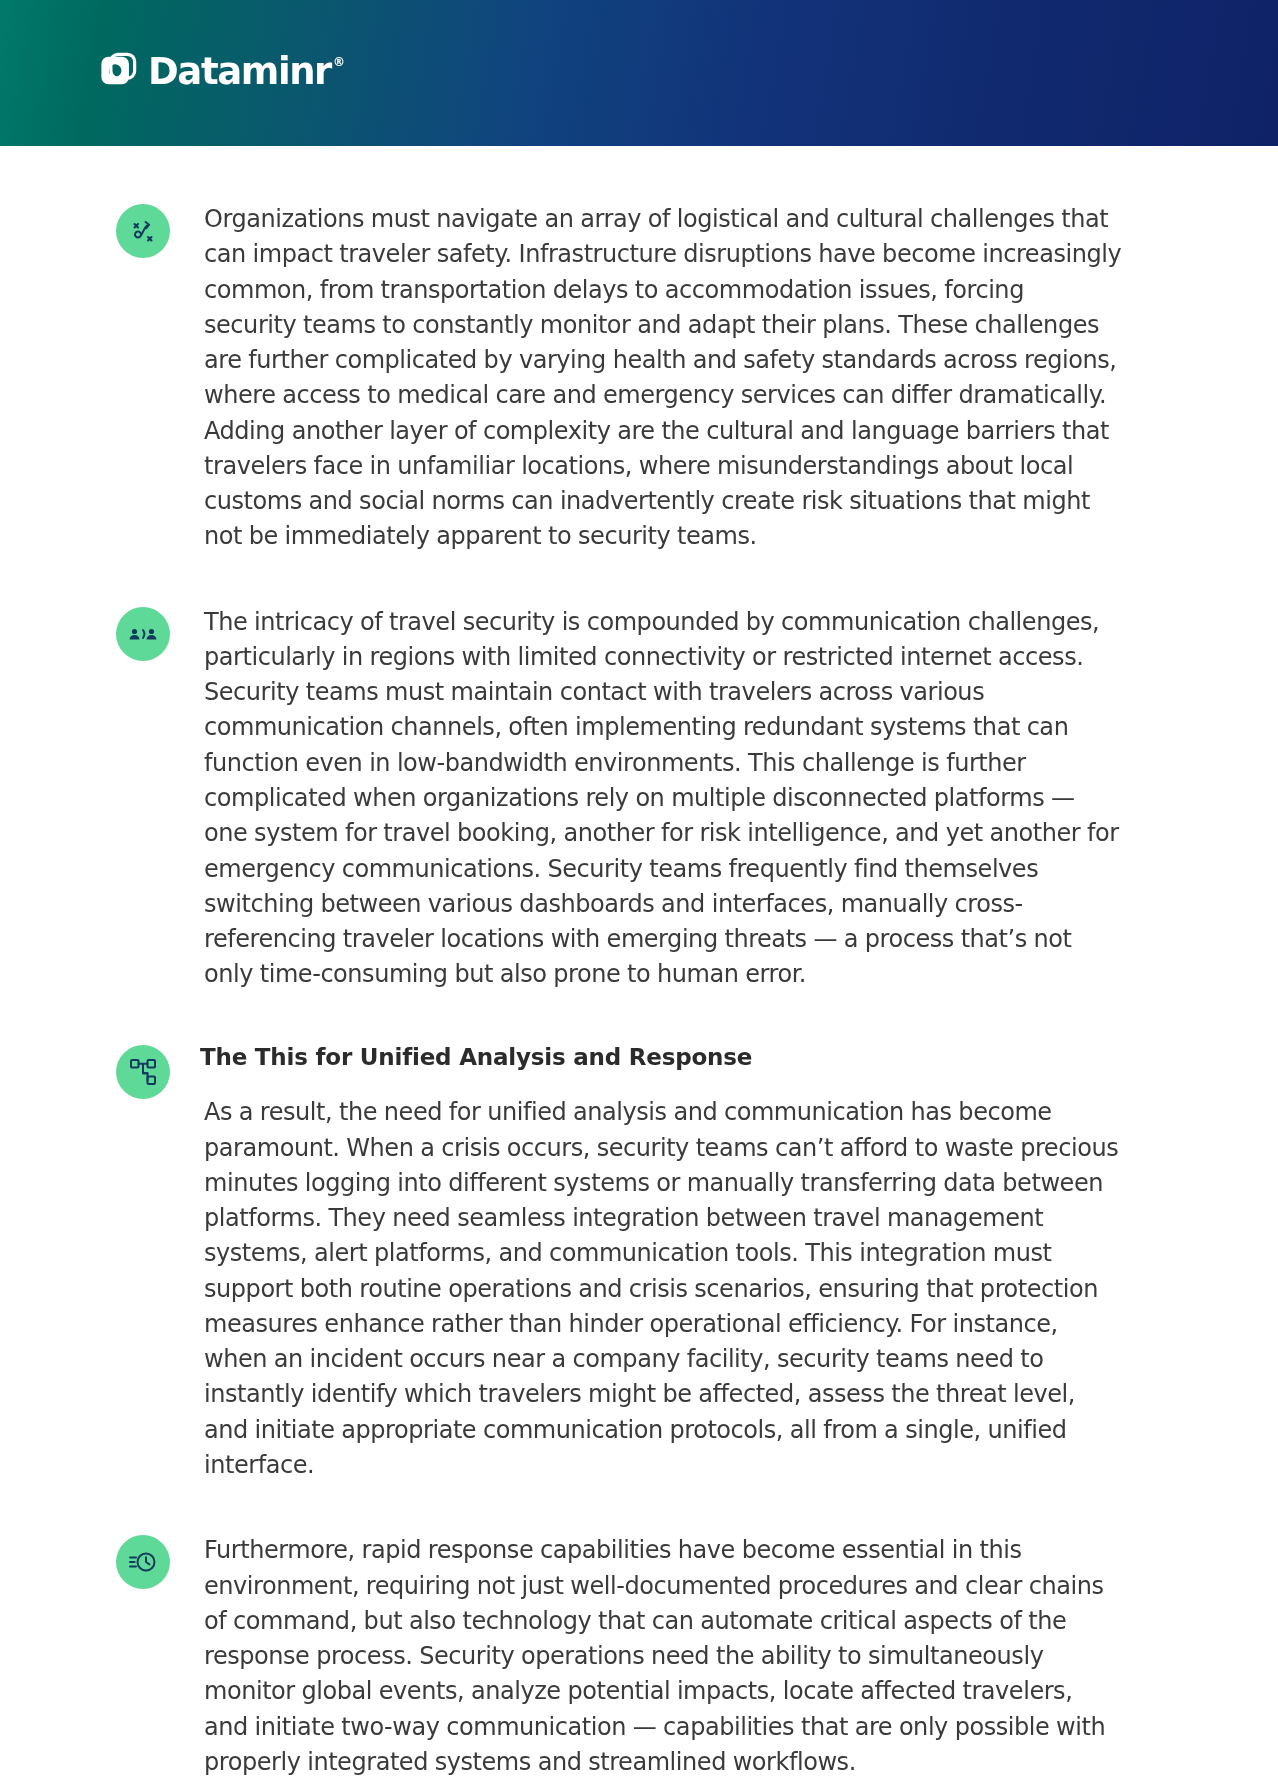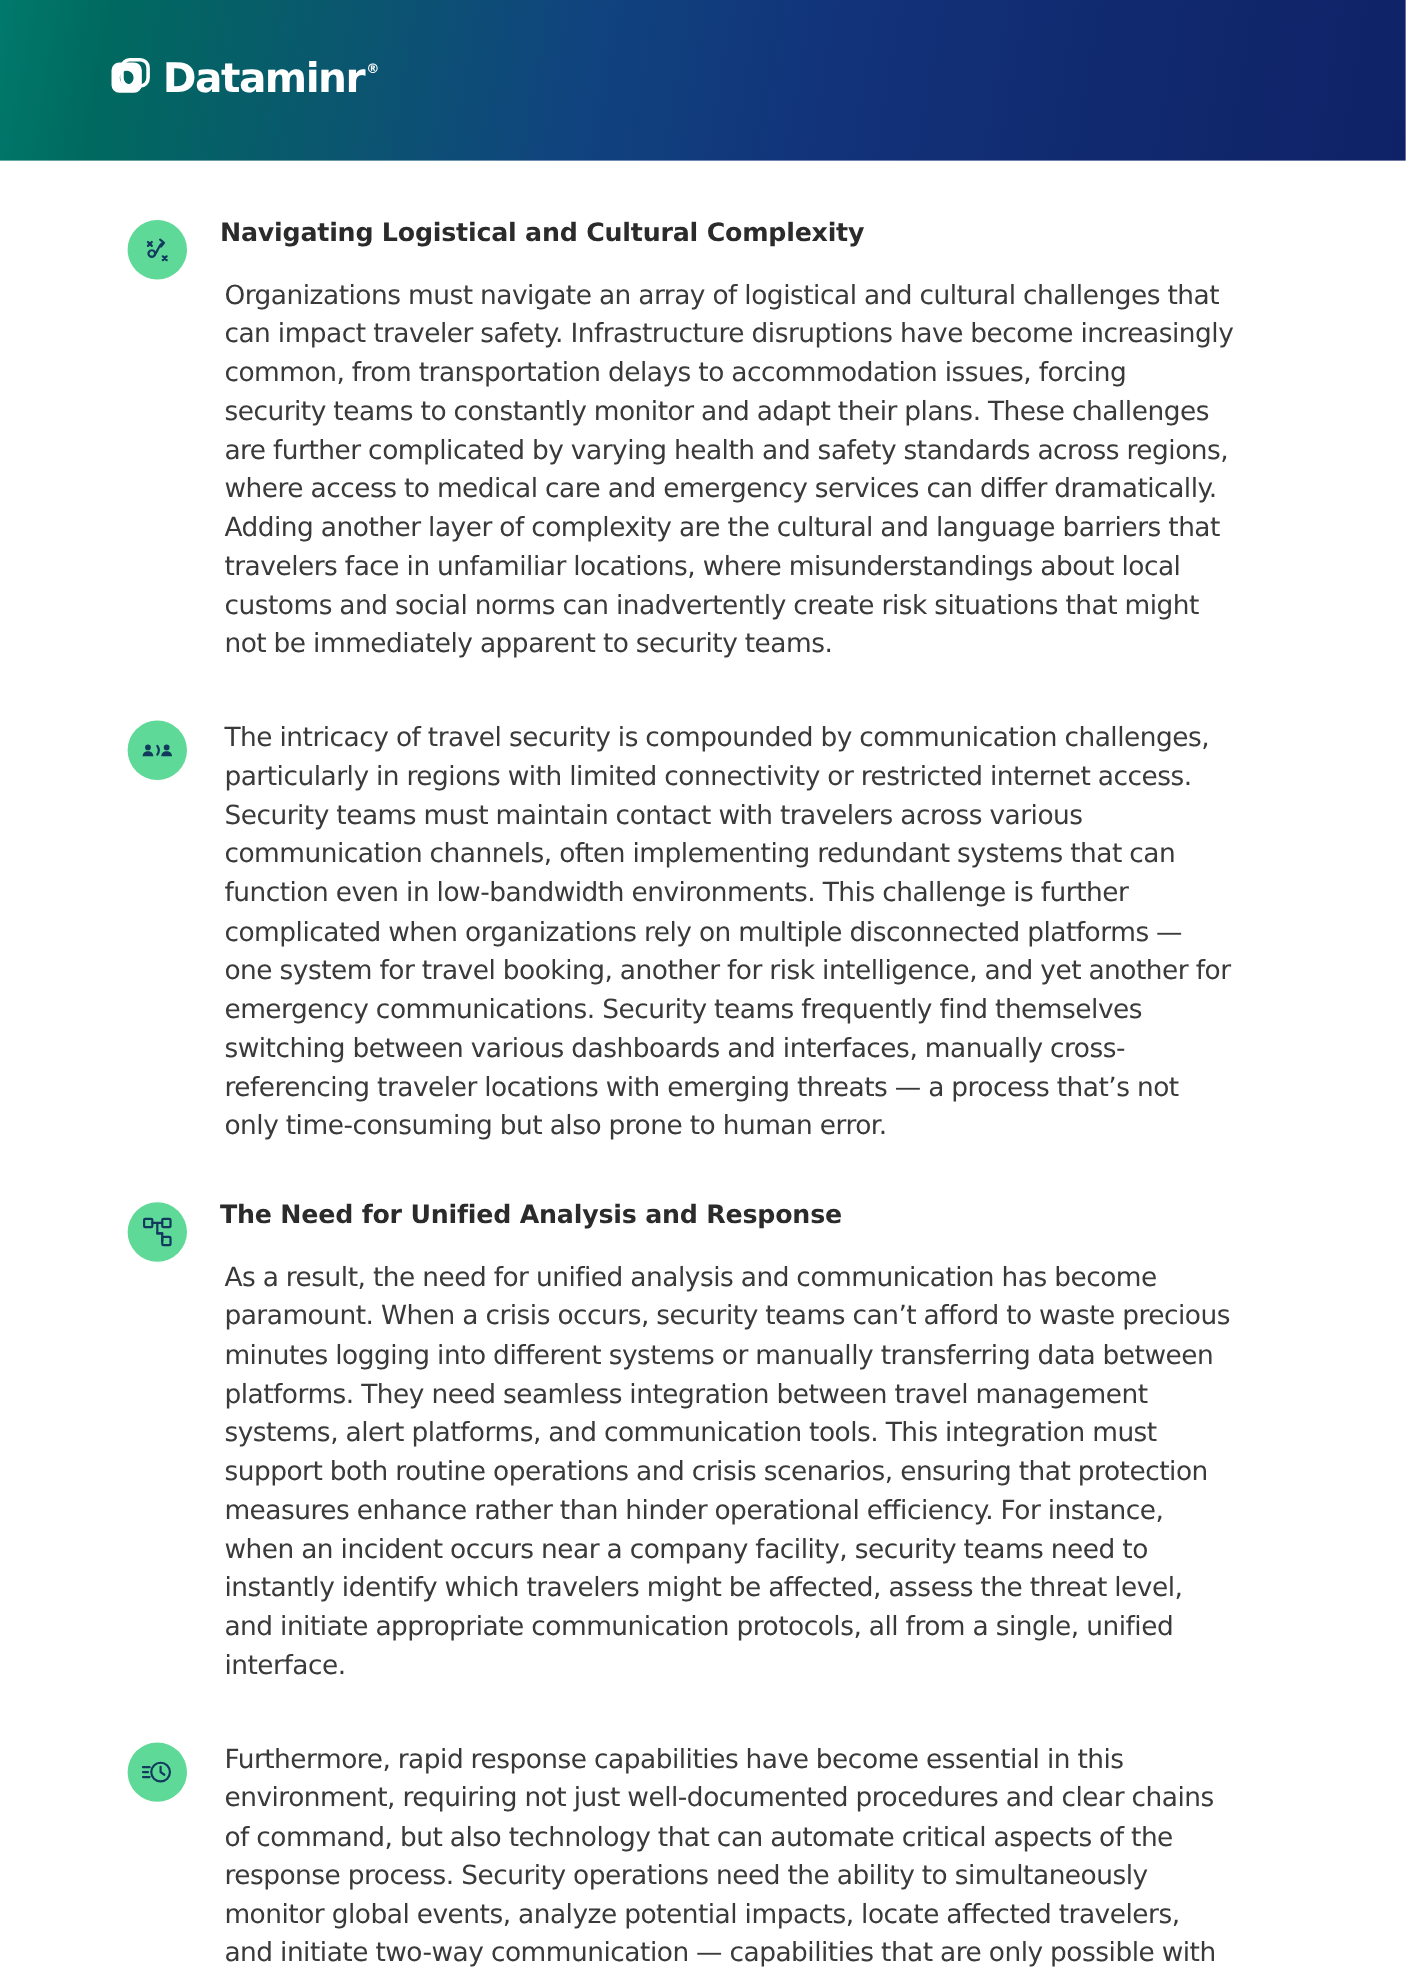--- a/index.html
+++ b/index.html
@@ -144,21 +144,20 @@
     <div class="section sec-gap-1">
       <div class="section-icon">
         <svg width="32" height="32" viewBox="0 0 32 32" fill="none" stroke="#123a5e" stroke-width="2" stroke-linecap="round" stroke-linejoin="round">
           <path d="M11 22.5 a3 3 0 1 1 0.01 0"></path>
           <path d="M13.8 20.5 C16.5 17 17 13 20 10.5"></path>
           <path d="M17 9.5 h4.5 v4.5" transform="rotate(38 21.5 10.5)"></path>
           <path d="M7.5 9 l3.5 3.5 M11 9 l-3.5 3.5"></path>
           <path d="M21 22 l3.5 3.5 M24.5 22 l-3.5 3.5"></path>
         </svg>
       </div>
-      <h2 class="section-title">Navigating Logistical and Cultural Complexity</h2>
       <p class="section-body">Organizations must navigate an array of logistical and cultural challenges that can impact traveler safety. Infrastructure disruptions have become increasingly common, from transportation delays to accommodation issues, forcing security teams to constantly monitor and adapt their plans. These challenges are further complicated by varying health and safety standards across regions, where access to medical care and emergency services can differ dramatically. Adding another layer of complexity are the cultural and language barriers that travelers face in unfamiliar locations, where misunderstandings about local customs and social norms can inadvertently create risk situations that might not be immediately apparent to security teams.</p>
     </div>
 
     <div class="section sec-gap-2">
       <div class="section-icon">
         <svg width="34" height="34" viewBox="0 0 34 34" fill="none" stroke="#123a5e" stroke-width="2" stroke-linecap="round" stroke-linejoin="round">
           <circle cx="8.5" cy="14.5" r="2.6" fill="#123a5e" stroke="none"></circle>
           <path d="M3.6 22.5 c0-3 2.2-4.6 4.9-4.6 s4.9 1.6 4.9 4.6" fill="#123a5e" stroke="none"></path>
           <circle cx="25.5" cy="14.5" r="2.6" fill="#123a5e" stroke="none"></circle>
           <path d="M20.6 22.5 c0-3 2.2-4.6 4.9-4.6 s4.9 1.6 4.9 4.6" fill="#123a5e" stroke="none"></path>
@@ -171,21 +170,21 @@
     <div class="section sec-gap-3">
       <div class="section-icon">
         <svg width="30" height="30" viewBox="0 0 30 30" fill="none" stroke="#123a5e" stroke-width="2" stroke-linecap="round" stroke-linejoin="round">
           <rect x="3" y="3" width="7.5" height="7.5" rx="1"></rect>
           <rect x="19.5" y="3" width="7.5" height="7.5" rx="1"></rect>
           <rect x="19.5" y="19.5" width="7.5" height="7.5" rx="1"></rect>
           <path d="M10.5 6.75 h9 M15 6.75 v9.5 h4.5"></path>
           <path d="M15 16.25 h4.5 v7"></path>
         </svg>
       </div>
-      <h2 class="section-title">The Need for Unified Analysis and Response</h2>
+      <h2 class="section-title">The This for Unified Analysis and Response</h2>
       <p class="section-body">As a result, the need for unified analysis and communication has become paramount. When a crisis occurs, security teams can’t afford to waste precious minutes logging into different systems or manually transferring data between platforms. They need seamless integration between travel management systems, alert platforms, and communication tools. This integration must support both routine operations and crisis scenarios, ensuring that protection measures enhance rather than hinder operational efficiency. For instance, when an incident occurs near a company facility, security teams need to instantly identify which travelers might be affected, assess the threat level, and initiate appropriate communication protocols, all from a single, unified interface.</p>
     </div>
 
     <div class="section sec-gap-4">
       <div class="section-icon">
         <svg width="32" height="32" viewBox="0 0 32 32" fill="none" stroke="#123a5e" stroke-width="2" stroke-linecap="round" stroke-linejoin="round">
           <circle cx="19" cy="16" r="8.5"></circle>
           <path d="M19 11.2 v4.8 l3.4 2.4"></path>
           <path d="M3 11.5 h6 M3 16 h4.6 M3 20.5 h6"></path>
         </svg>

